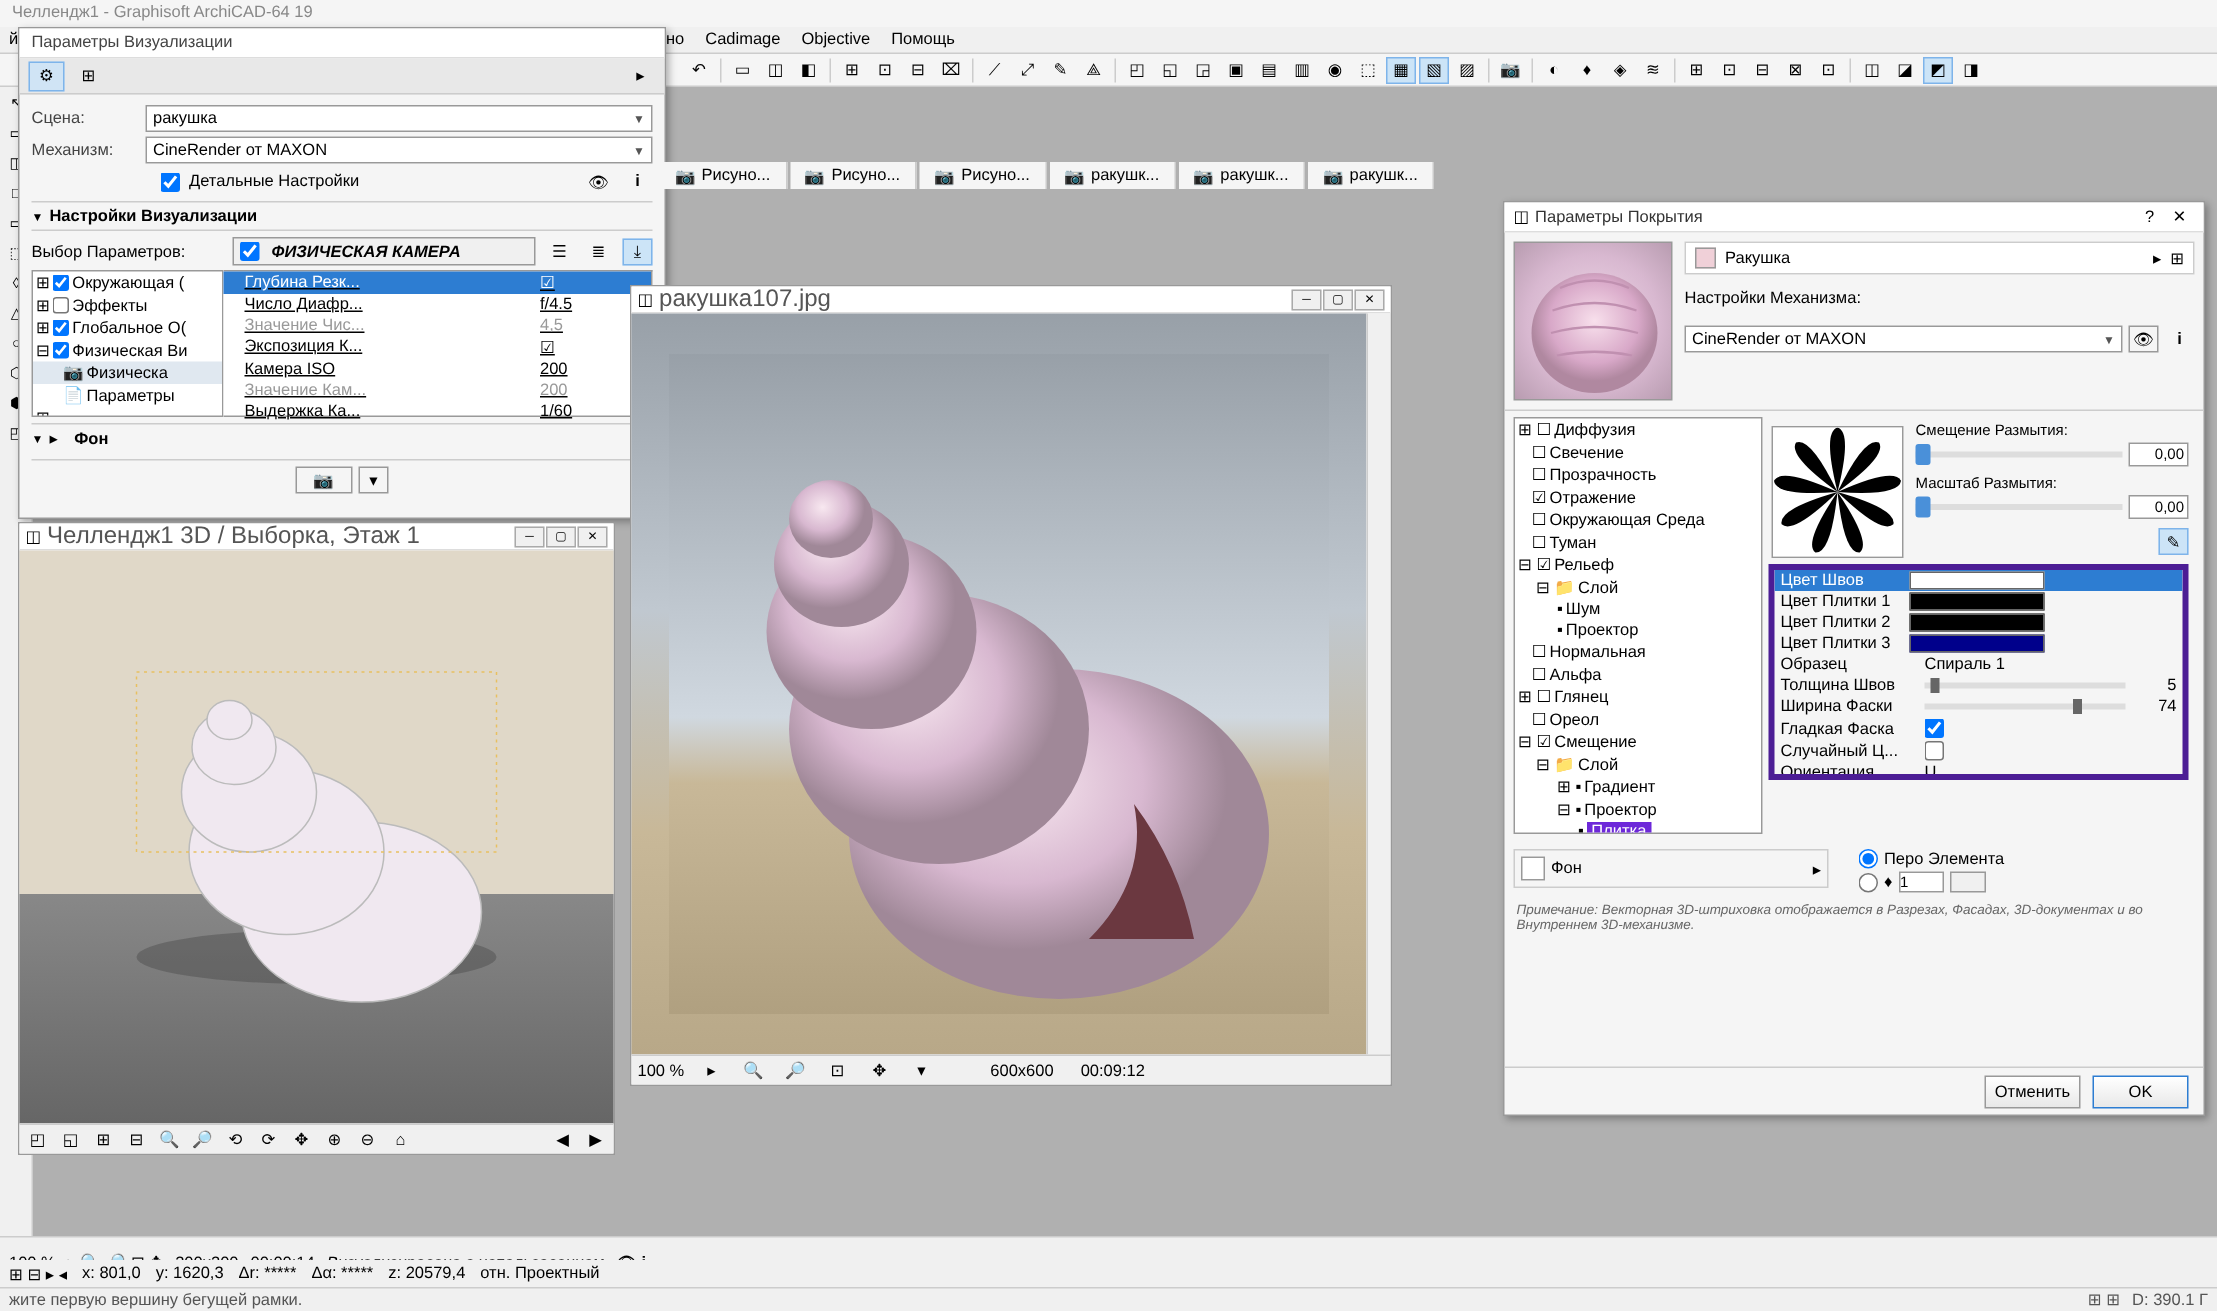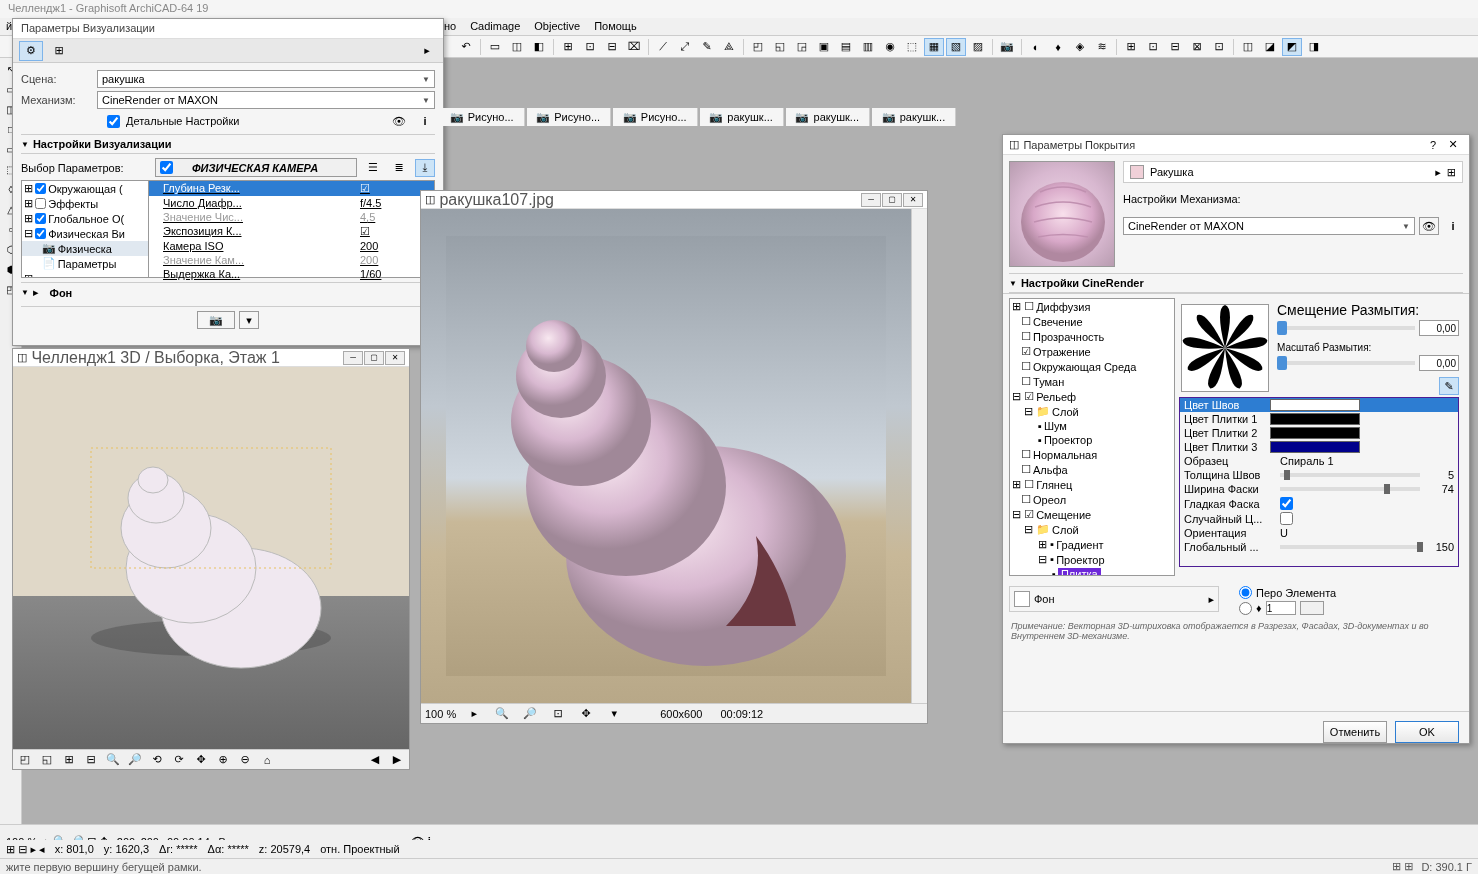--- a/index.html
+++ b/index.html
@@ -34,21 +34,21 @@
 .field-label { width: 70px; color: #444; }
 .field-combo { flex: 1; height: 18px; border: 1px solid #999; background: #fff; padding: 1px 4px; display: flex; align-items: center; justify-content: space-between; }
 .chevron { font-size: 8px; color: #555; }
 .section-header { display: flex; align-items: center; gap: 4px; font-weight: bold; margin: 4px 0; padding: 3px 0; border-top: 1px solid #ccc; border-bottom: 1px solid #ccc; }
 .section-header::before { content: "▼"; font-size: 8px; }
 .param-area { display: flex; gap: 0; }
 .param-tree { width: 128px; border: 1px solid #999; background: #fff; height: 98px; overflow: hidden; font-size: 10px; }
 .tree-row { display: flex; align-items: center; gap: 2px; padding: 1px 2px; white-space: nowrap; }
 .tree-row input[type=checkbox] { width: 11px; height: 11px; }
 .param-list { flex: 1; border: 1px solid #999; background: #fff; height: 98px; font-size: 10px; border-left: none; text-decoration: underline; }
-.param-header { background: #f0f0f0; padding: 2px 4px; display: flex; align-items: center; gap: 19px; font-weight: bold; font-style: italic; }
+.param-header { background: #f0f0f0; padding: 2px 4px; display: flex; align-items: center; gap: 8px; font-weight: bold; font-style: italic; }
 .param-row { display: flex; padding: 1px 4px; }
 .param-row.selected { background: #2d7dd2; color: #fff; }
 .param-name { flex: 1; padding-left: 10px; }
 .param-val { width: 70px; }
 .param-row.disabled { color: #999; }
 
 
 .win3d { position: absolute; top: 348px; left: 12px; width: 398px; height: 422px; background: #fff; border: 1px solid #999; }
 .win-title { height: 18px; background: #fff; border-bottom: 1px solid #ddd; display: flex; align-items: center; padding: 0 4px; gap: 4px; }
 .win-title-text { flex: 1; font-size: 16px; color: #555; }
@@ -81,21 +81,21 @@
 .surf-right-panel { flex: 1; padding: 4px; }
 .spiral-preview { width: 88px; height: 88px; border: 1px solid #999; background: #fff; margin: 2px; }
 .color-list-row { display: flex; align-items: center; padding: 1px 4px; gap: 6px; font-size: 10px; }
 .color-list-row.selected { background: #2d7dd2; color: #fff; }
 .color-bar { width: 90px; height: 12px; border: 1px solid #666; }
 .prop-row { display: flex; align-items: center; padding: 1px 4px; gap: 4px; font-size: 10px; }
 .prop-label { width: 92px; }
 .slider-track { flex: 1; height: 4px; background: #ddd; position: relative; }
 .slider-thumb { width: 6px; height: 10px; background: #666; position: absolute; top: -3px; }
 .prop-val { width: 30px; text-align: right; }
-.dlg-surf-footer { position: absolute; bottom: 0; left: 0; right: 0; height: 32px; border-top: 1px solid #ccc; display: flex; align-items: flex-end; justify-content: flex-end; gap: 8px; padding: 0 10px; }
+.dlg-surf-footer { position: absolute; bottom: 0; left: 0; right: 0; height: 32px; border-top: 1px solid #ccc; display: flex; align-items: center; justify-content: flex-end; gap: 8px; padding: 0 10px; }
 .dlg-btn { width: 64px; height: 22px; border: 1px solid #999; background: linear-gradient(#fff,#e8e8e8); text-align: center; line-height: 20px; }
 .dlg-btn.primary { border: 1px solid #2d7dd2; }
 
 
 .statusbar { position: absolute; bottom: 0; left: 0; right: 0; height: 16px; background: #f0f0f0; border-top: 1px solid #ccc; display: flex; align-items: center; padding: 0 6px; font-size: 10px; color: #555; }
 .coordbar { position: absolute; bottom: 16px; left: 0; right: 0; height: 34px; background: #f0f0f0; border-top: 1px solid #ccc; display: flex; align-items: center; padding: 0 6px; gap: 8px; font-size: 10px; }
 
 svg { display: block; }
 </style>
 </head>
@@ -422,23 +422,20 @@
       <div class="surf-engine-row">
         <div class="field-combo" style="flex:1">
           <span>CineRender от MAXON</span>
             <span class="chevron">▼</span>
         </div>
         <div class="tb-icon" style="border:1px solid #999">👁</div>
         <div class="tb-icon" style="font-weight:bold">i</div>
       </div>
     </div>
   </div>
-  <div class="section-header" style="margin:0 6px">
-    <span>Настройки CineRender</span>
-  </div>
   <div class="surf-tree-area" style="padding:4px 6px">
     <div class="surf-tree">
       <div class="tree-row">⊞ ☐ <span>Диффузия</span></div>
       <div class="tree-row">&nbsp;&nbsp; ☐ <span>Свечение</span></div>
       <div class="tree-row">&nbsp;&nbsp; ☐ <span>Прозрачность</span></div>
       <div class="tree-row">&nbsp;&nbsp; ☑ <span>Отражение</span></div>
       <div class="tree-row">&nbsp;&nbsp; ☐ <span>Окружающая Среда</span></div>
       <div class="tree-row">&nbsp;&nbsp; ☐ <span>Туман</span></div>
       <div class="tree-row">⊟ ☑ <span>Рельеф</span></div>
       <div class="tree-row" style="padding-left:14px">⊟ 📁 <span>Слой</span></div>
@@ -467,38 +464,38 @@
           <path d="M0 0 Q10 -40 0 -43 Q-10 -40 0 0" fill="#000" transform="rotate(120)"></path>
           <path d="M0 0 Q10 -40 0 -43 Q-10 -40 0 0" fill="#000" transform="rotate(160)"></path>
           <path d="M0 0 Q10 -40 0 -43 Q-10 -40 0 0" fill="#000" transform="rotate(200)"></path>
           <path d="M0 0 Q10 -40 0 -43 Q-10 -40 0 0" fill="#000" transform="rotate(240)"></path>
           <path d="M0 0 Q10 -40 0 -43 Q-10 -40 0 0" fill="#000" transform="rotate(280)"></path>
           <path d="M0 0 Q10 -40 0 -43 Q-10 -40 0 0" fill="#000" transform="rotate(320)"></path>
           </g>
             </svg>
         </div>
         <div style="flex:1">
-          <div style="font-size:14px;margin-bottom:2px">Смещение Размытия:</div>
+          <div style="font-size:10px;margin-bottom:2px">Смещение Размытия:</div>
           <div style="display:flex;align-items:center;gap:4px;margin-bottom:6px">
             <div style="flex:1;height:4px;background:#ddd;position:relative">
                 <div style="width:10px;height:14px;background:#4a90d9;position:absolute;top:-5px;left:0;border-radius:2px"></div>
               </div>
             <input value="0,00" style="width: 40px; height: 16px; border: 1px solid rgb(153, 153, 153); text-align: right; font-size: 10px; padding: 0px 2px;">
           </div>
           <div style="font-size:10px;margin-bottom:2px">Масштаб Размытия:</div>
           <div style="display:flex;align-items:center;gap:4px">
             <div style="flex:1;height:4px;background:#ddd;position:relative">
                 <div style="width:10px;height:14px;background:#4a90d9;position:absolute;top:-5px;left:0;border-radius:2px"></div>
               </div>
             <input value="0,00" style="width: 40px; height: 16px; border: 1px solid rgb(153, 153, 153); text-align: right; font-size: 10px; padding: 0px 2px;">
           </div>
           <div style="text-align:right;margin-top:6px"><div class="tb-icon" style="display:inline-flex;background:#cce4f7;border:1px solid #7eb4ea">✎</div></div>
         </div>
       </div>
-      <div style="border:1px solid #4c1d95;margin-top:2px;height:170px;overflow:hidden">
+      <div style="border:4px solid #4c1d95;margin-top:2px;height:144px;overflow:hidden">
         <div class="color-list-row selected">
             <span style="width:80px">Цвет Швов</span>
             <div class="color-bar" style="background:#fff"></div>
           </div>
         <div class="color-list-row">
             <span style="width:80px">Цвет Плитки 1</span>
             <div class="color-bar" style="background:#000"></div>
           </div>
         <div class="color-list-row">
             <span style="width:80px">Цвет Плитки 2</span>

